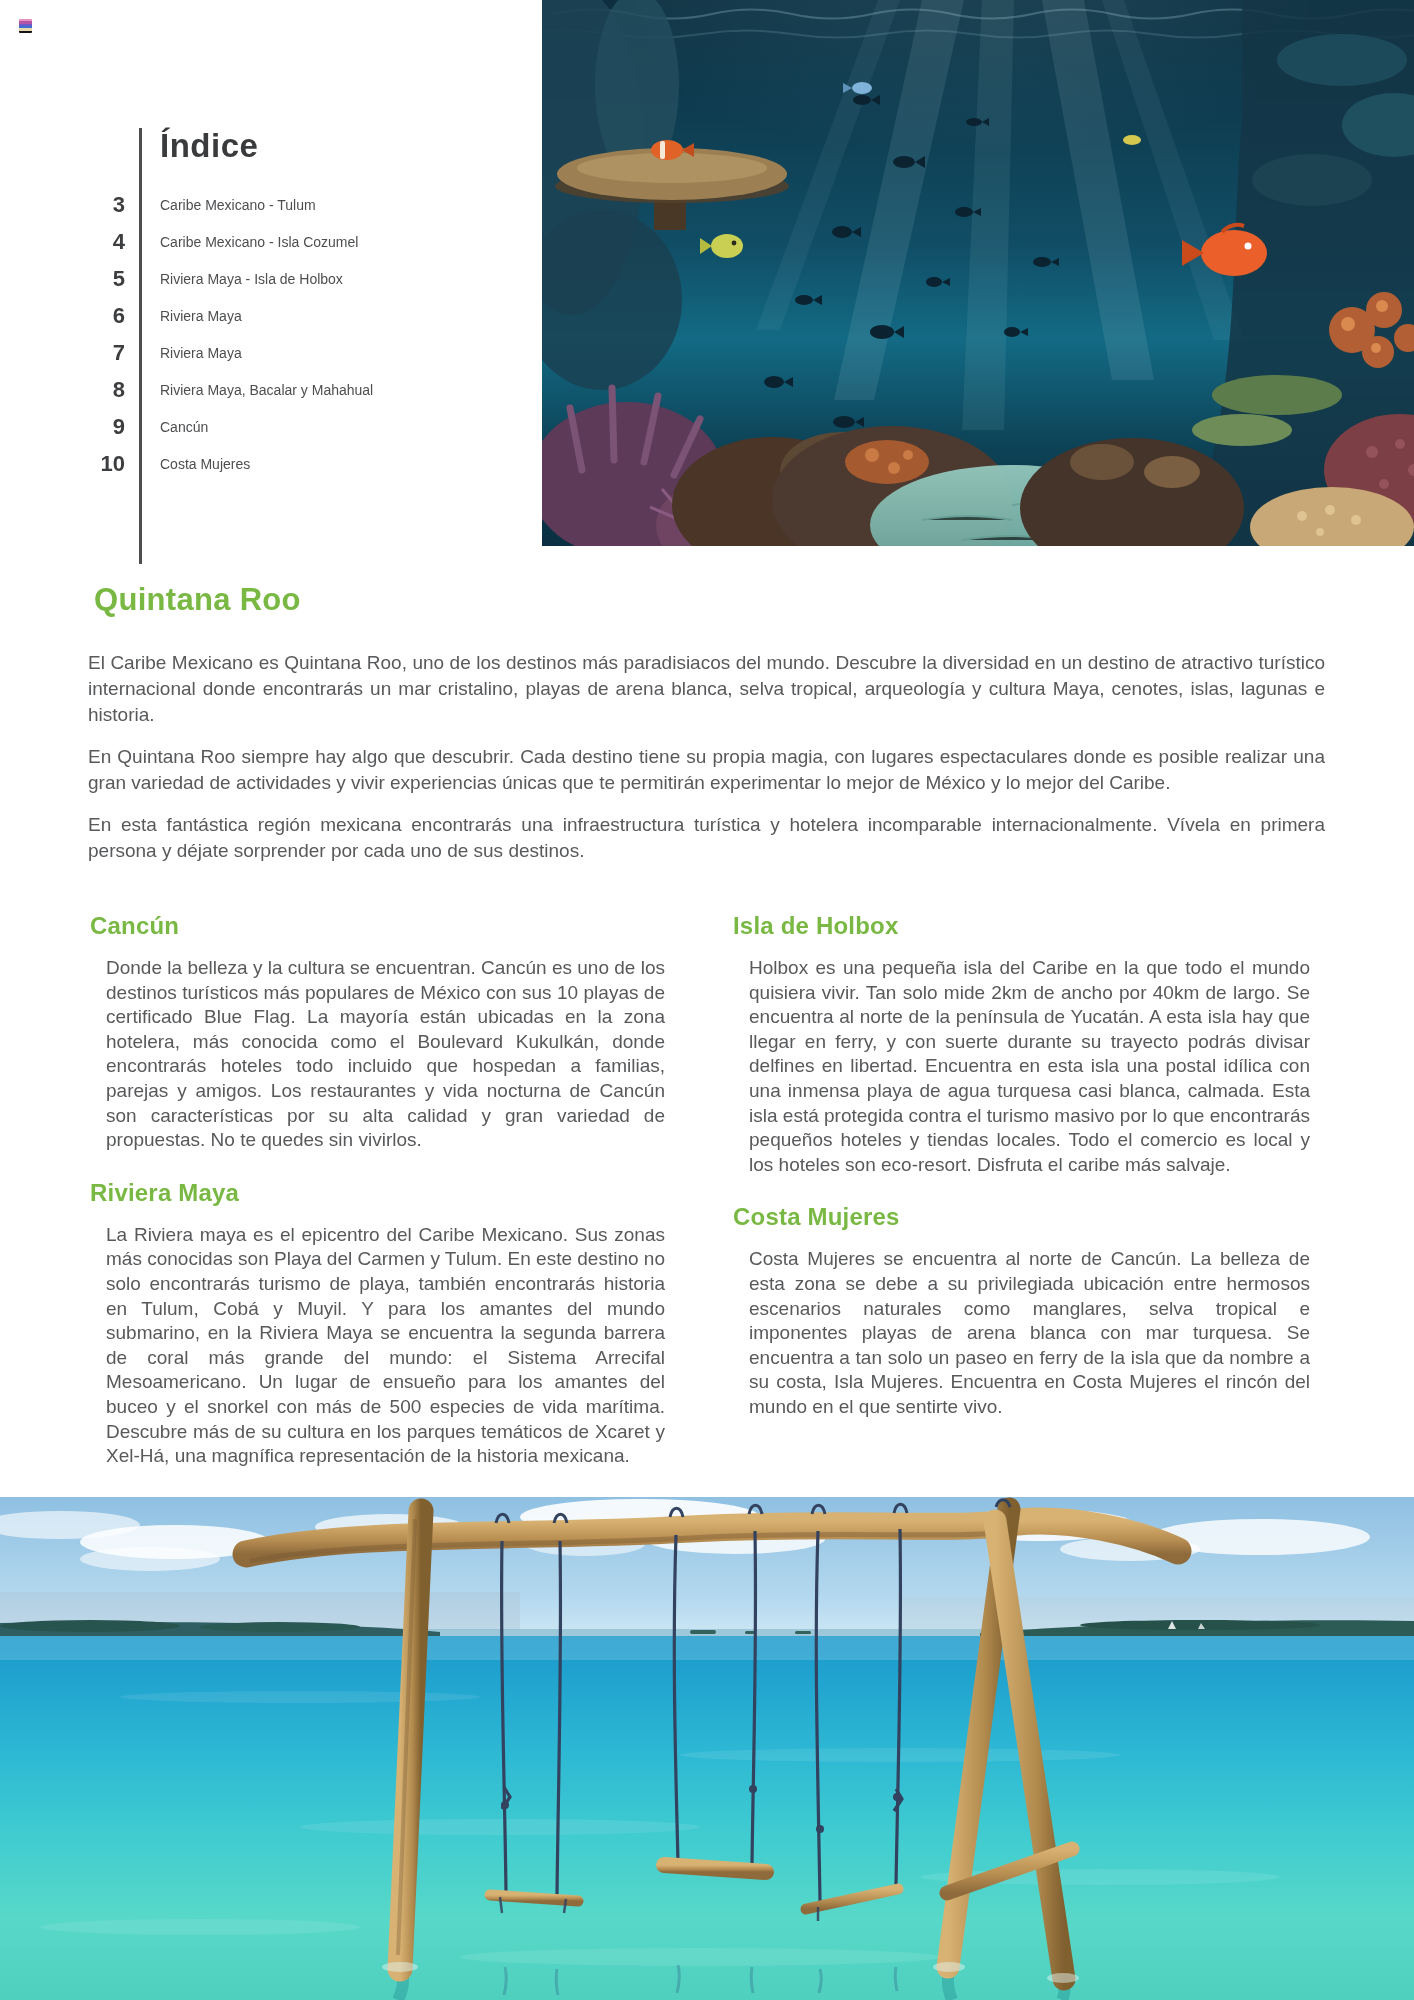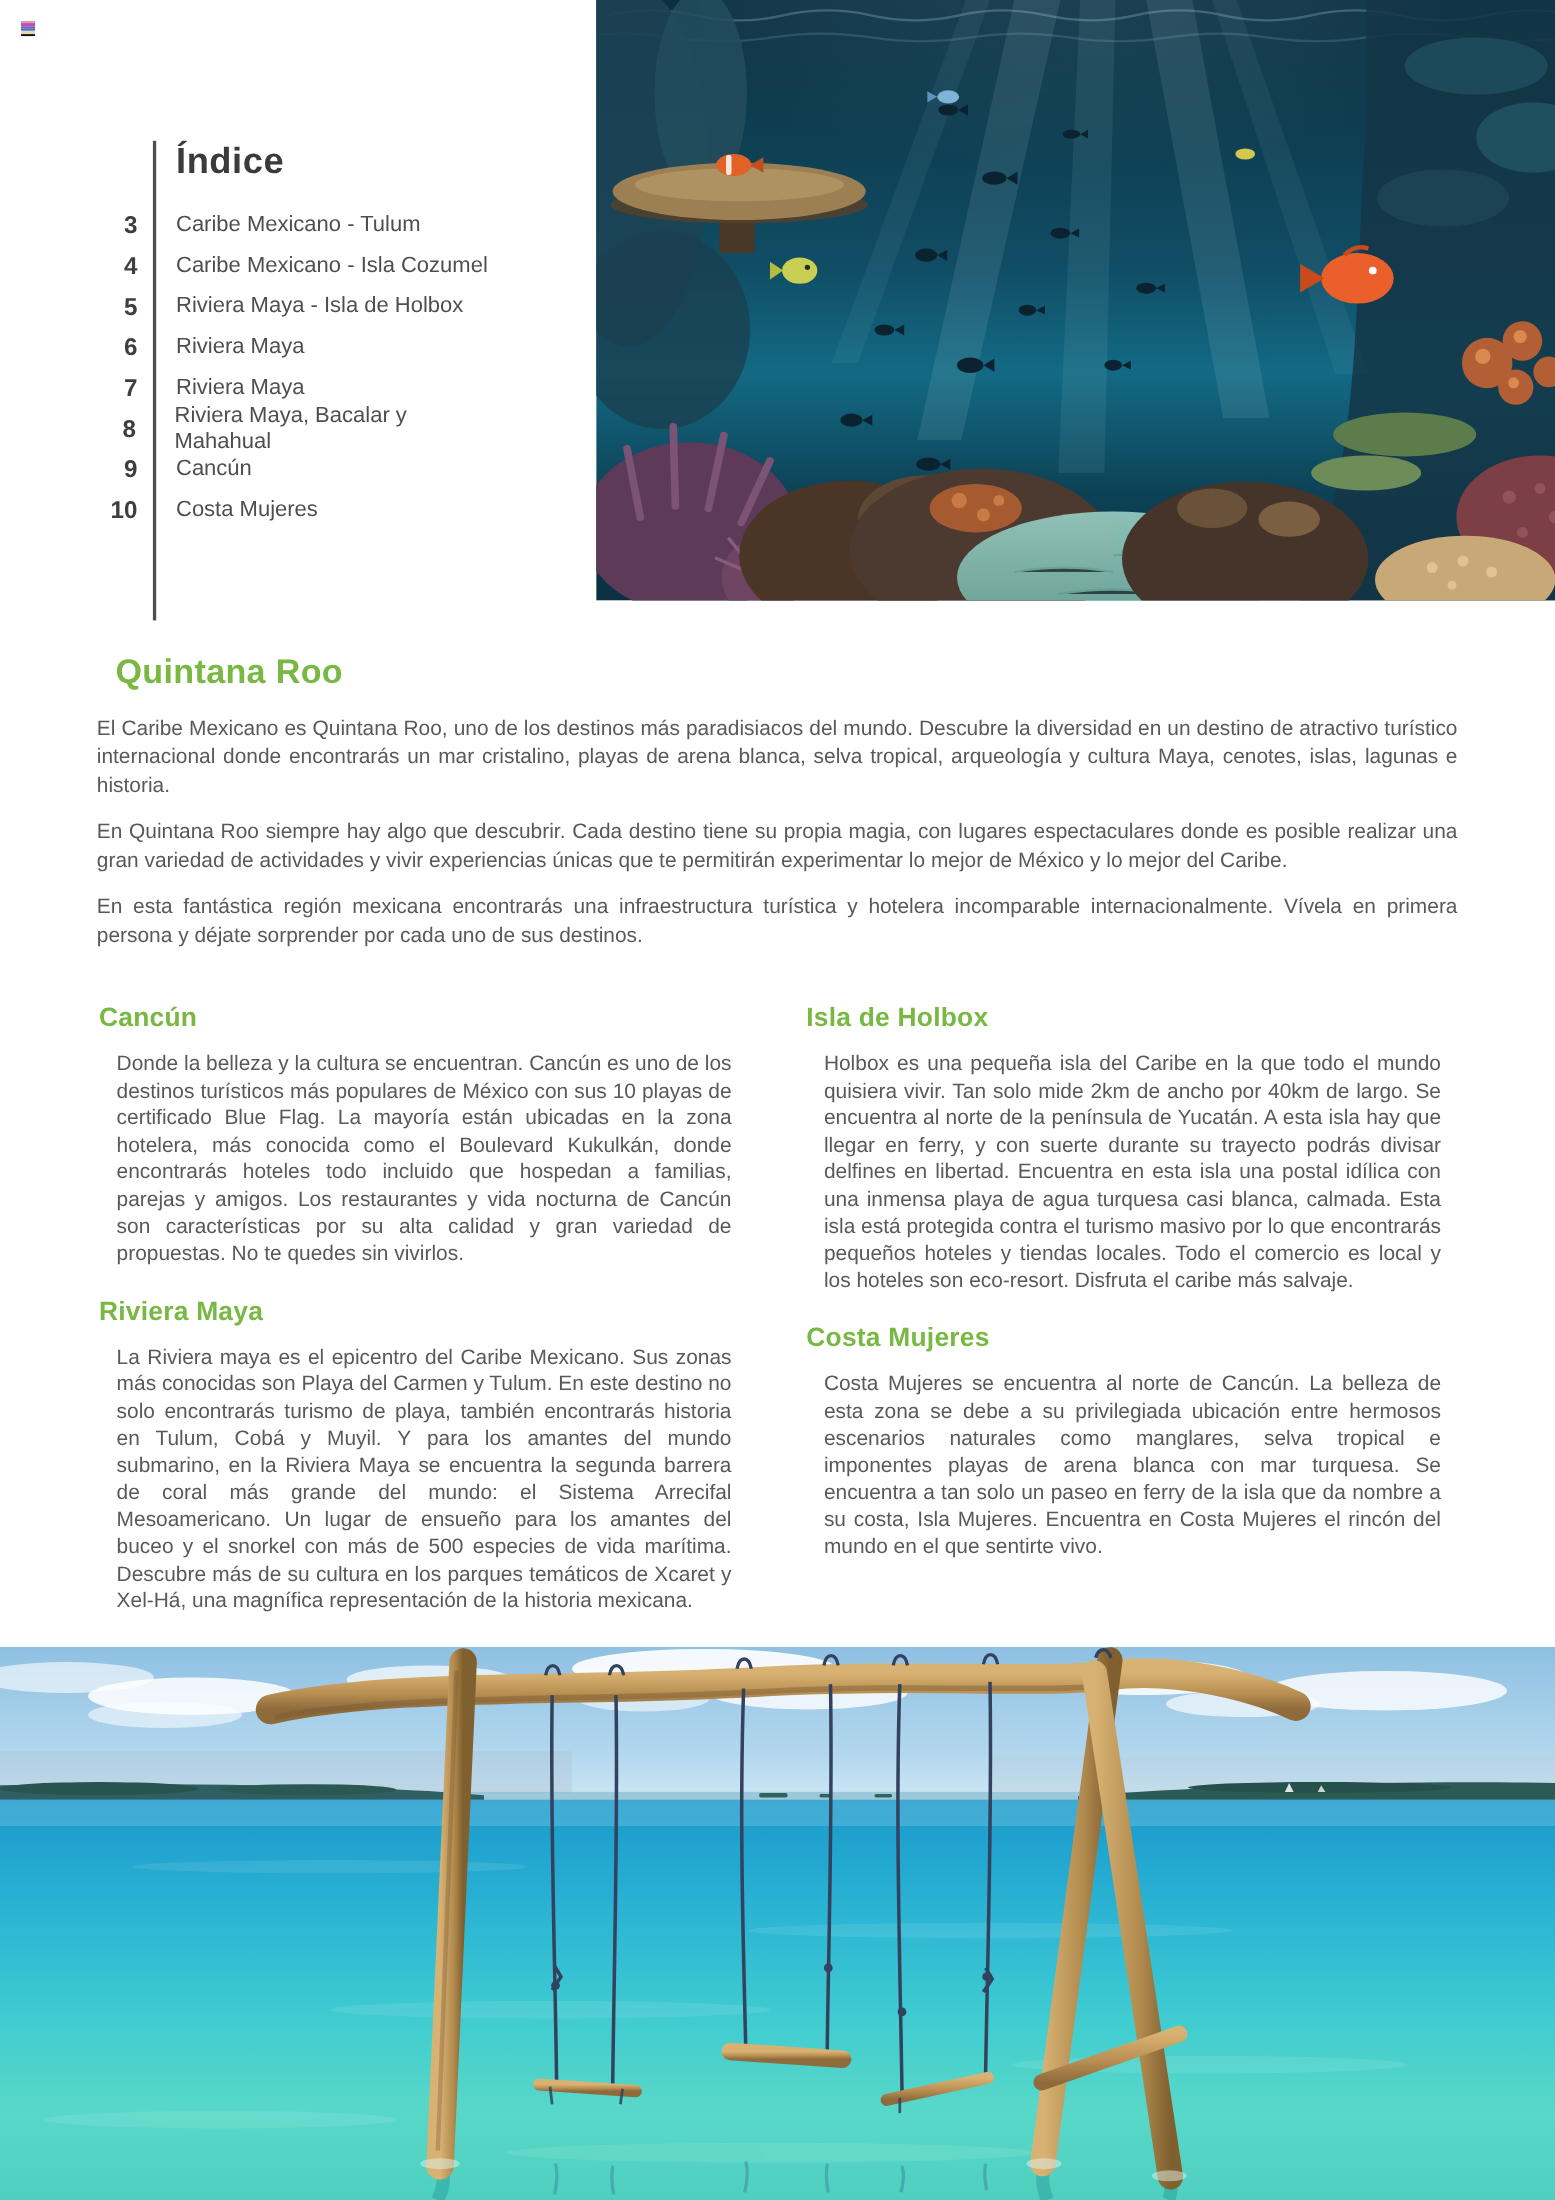--- a/index.html
+++ b/index.html
@@ -18,30 +18,30 @@
   
   .index{position:absolute;left:0;top:124px;width:460px;}
   .index-rule{position:absolute;left:139px;top:4px;width:3px;height:436px;background:#4c4d4f;}
   .index-title{
     margin:0 0 14px 160px;font-size:33px;line-height:44px;font-weight:bold;color:#3a3b3d;
     letter-spacing:.5px;
   }
   .index-rows{position:absolute;left:0;top:62px;width:460px;}
   .index-row{display:flex;align-items:center;height:37px;cursor:pointer;}
   .index-num{width:125px;text-align:right;font-size:22px;font-weight:bold;color:#3d3e40;}
-  .index-label{padding-left:35px;font-size:20px;color:#4d4e50;}
+  .index-label{padding-left:35px;font-size:14px;color:#4d4e50;}
 
   
   .reef-photo{position:absolute;left:542px;top:0;width:872px;height:546px;}
   .swing-photo{position:absolute;left:0;top:1497px;width:1414px;height:503px;}
   .reef-photo svg,.swing-photo svg{display:block;}
 
   
   .page-title{
-    position:absolute;left:90px;top:578px;margin:15px;
+    position:absolute;left:90px;top:578px;margin:4px;
     font-size:31px;font-weight:bold;color:#78b843;letter-spacing:.3px;
   }
   .intro{position:absolute;left:88px;top:650px;width:1237px;}
   .intro p{
     margin:0 0 16px 0;font-size:19px;line-height:26px;color:#58595b;
     text-align:justify;
   }
   .col{position:absolute;top:912px;}
   .col-left{left:90px;width:591px;}
   .col-right{left:733px;width:593px;}

